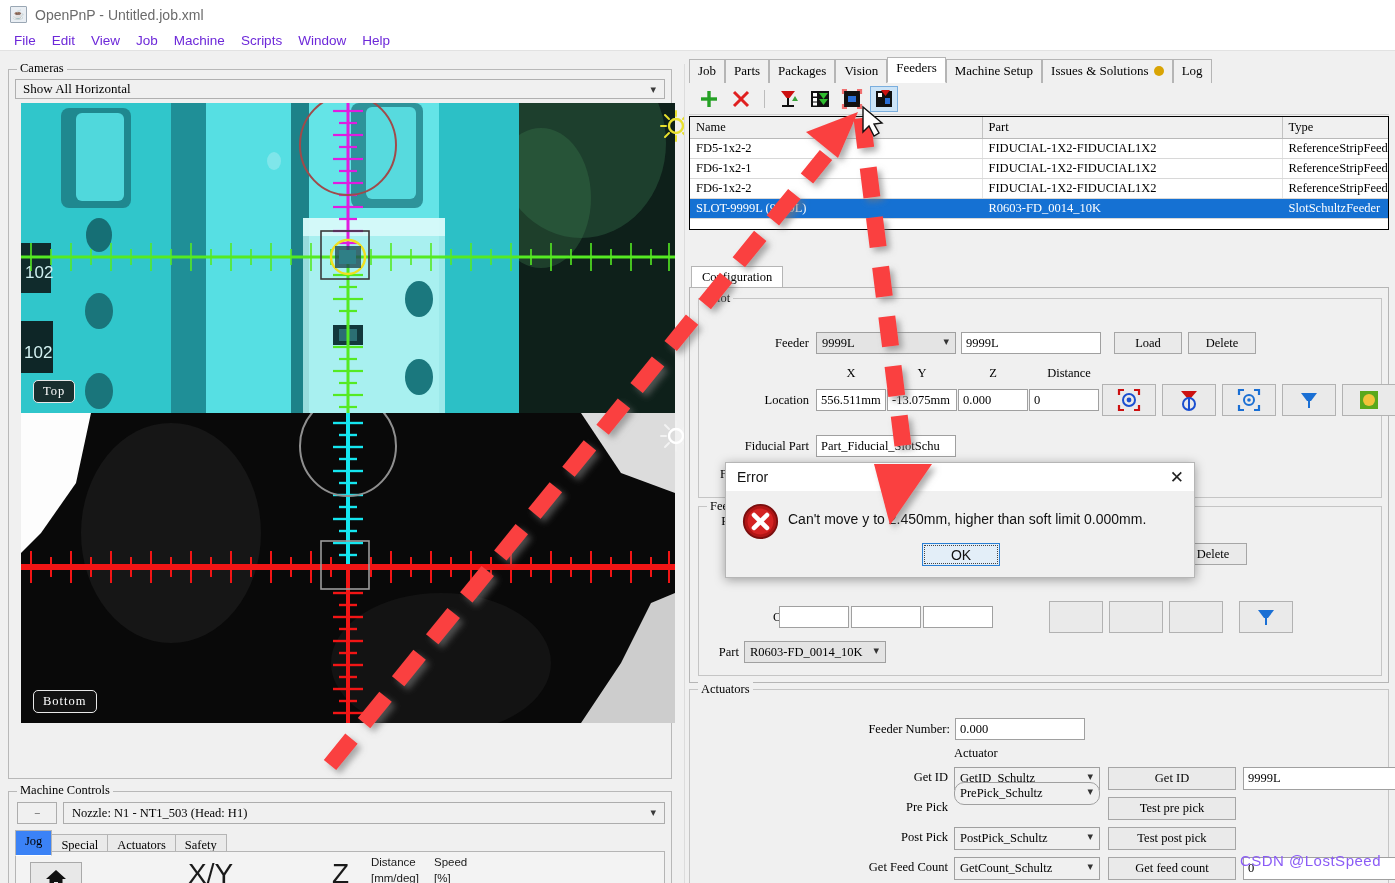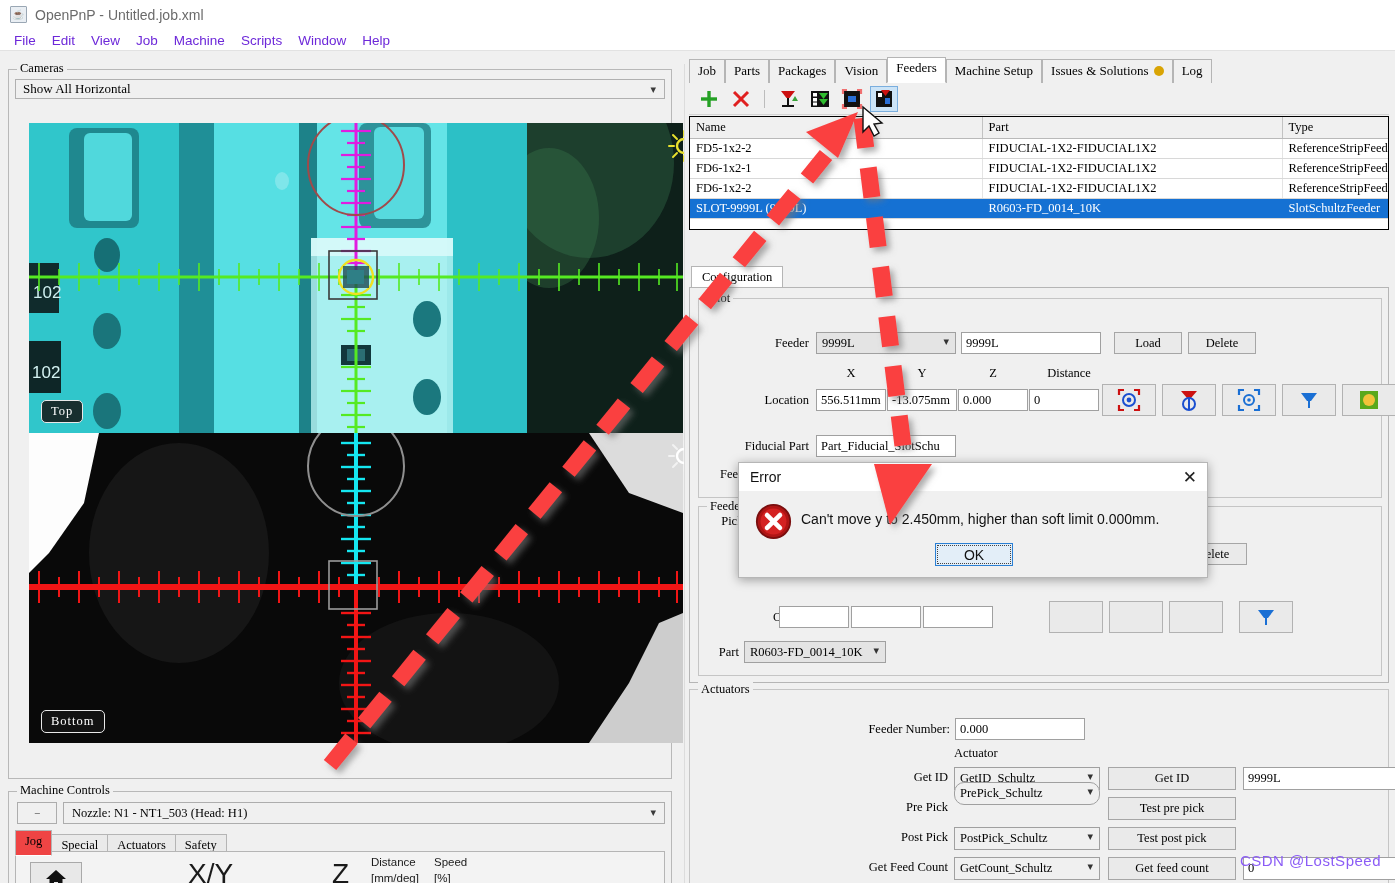--- a/index.html
+++ b/index.html
@@ -45,21 +45,21 @@
   }
   
   #camerasGroup { position:absolute; left:0; top:11px; width:664px; height:710px; }
   #cameraSelect {
     position:absolute; left:6px; top:9px; width:650px; height:20px;
     background:#f0f0f0; border:1px solid #b0b0b0; display:flex; align-items:center;
     padding-left:7px; font-size:13px; font-family:"Liberation Serif", serif;
   }
   #cameraSelect .chev { position:absolute; right:8px; top:3px; color:#3a3a3a; font-size:11px; }
 
-  .camview { position:absolute; left:20px; width:684px; height:310px; overflow:hidden;margin-top:20px; }
+  .camview { position:absolute; left:12px; width:684px; height:310px; overflow:hidden; }
   #camTop { top:33px; }
   #camBottom { top:343px; }
 
   .camlabel {
     position:absolute; left:12px; bottom:10px; background:rgba(20,20,20,0.85);
     border:1px solid #e8e8e8; border-radius:5px; color:#fff;
     font-family:"Liberation Serif", serif; font-size:12.5px;
     padding:3px 9px; letter-spacing:1px;
   }
   .sunicon { position:absolute; right:12px; top:6px; width:34px; height:34px; }
@@ -72,21 +72,21 @@
     display:flex; align-items:center; justify-content:center; font-size:11px; color:#333;
   }
   #nozzleSel {
     flex:1; height:22px; background:#f0f0f0; border:1px solid #adadad; position:relative;
     display:flex; align-items:center; padding-left:8px; font-size:12.5px;
   }
   #nozzleSel .chev { position:absolute; right:8px; top:3px; font-size:11px; color:#3a3a3a; }
   #jogTabs { position:absolute; left:6px; top:38px; display:flex; align-items:flex-end; font-size:12.5px; }
   #jogTabs .jt { padding:3px 9px 4px 9px; border:1px solid #b5b5b5; border-bottom:none;
     background:#eaeaea; margin-right:-1px; position:relative; top:1px; }
-  #jogTabs .jt.active { background:#ef4444; top:0; padding-bottom:6px; border-bottom:1px solid #fff; z-index:3; }
+  #jogTabs .jt.active { background:#3b82f6; top:0; padding-bottom:6px; border-bottom:1px solid #fff; z-index:3; }
   #jogPanel { position:absolute; left:6px; top:59px; width:650px; height:80px;
     border:1px solid #b5b5b5; background:#f3f3f3; }
   #homeBtn { position:absolute; left:14px; top:10px; width:52px; height:34px;
     background:#e8e8e8; border:1px solid #a9a9a9; display:flex; align-items:center; justify-content:center; }
   .axislabel { position:absolute; font-family:"Liberation Sans", sans-serif; color:#1a1a1a; }
   #xyLabel { left:172px; top:6px; font-size:28px; }
   #zLabel  { left:316px; top:6px; font-size:28px; }
   .smalllabel { position:absolute; font-family:"Liberation Sans", sans-serif; font-size:11.5px; color:#1a1a1a; }
   #distLab { left:355px; top:4px; }
   #distLab2 { left:355px; top:20px; }
@@ -158,21 +158,21 @@
      display:flex; align-items:center; padding-left:5px; font-size:12.5px; }
   .actCombo .chev { position:absolute; right:6px; top:2px; font-size:11px; color:#333; }
   .actBtn { position:absolute; left:418px; width:128px; height:23px; background:#eaeaea; border:1px solid #a6a6a6;
      display:flex; align-items:center; justify-content:center; font-size:12.5px; }
   .actField { position:absolute; left:553px; height:23px; background:#fff; border:1px solid #a0a0a0;
      display:flex; align-items:center; padding-left:4px; font-size:12.5px; }
 
   
   #errDlg { position:absolute; left:725px; top:462px; width:470px; height:116px;
      background:#f0f0f0; border:1px solid #b6b6b6; box-shadow:0 2px 10px rgba(0,0,0,0.35); z-index:60;
-     font-family:"Liberation Sans", sans-serif;margin-left:13px; }
+     font-family:"Liberation Sans", sans-serif; }
   #errTitleBar { height:28px; background:#fff; display:flex; align-items:center; justify-content:space-between;
      padding:0 10px 0 11px; }
   #errTitle { font-size:14px; color:#111; }
   #errClose { font-size:17px; color:#222; cursor:default; }
   #errBody { position:relative; height:62px; }
   #errIcon { position:absolute; left:16px; top:12px; width:37px; height:37px; }
   #errMsg { position:absolute; left:62px; top:20px; font-size:14px; color:#111; }
   #okBtn { position:absolute; left:196px; top:80px; width:78px; height:23px;
      background:#e3eef8; border:1px solid #2a7fd4; outline:1px dotted #444; outline-offset:-3px;
      display:flex; align-items:center; justify-content:center; font-size:14px; color:#111; }

